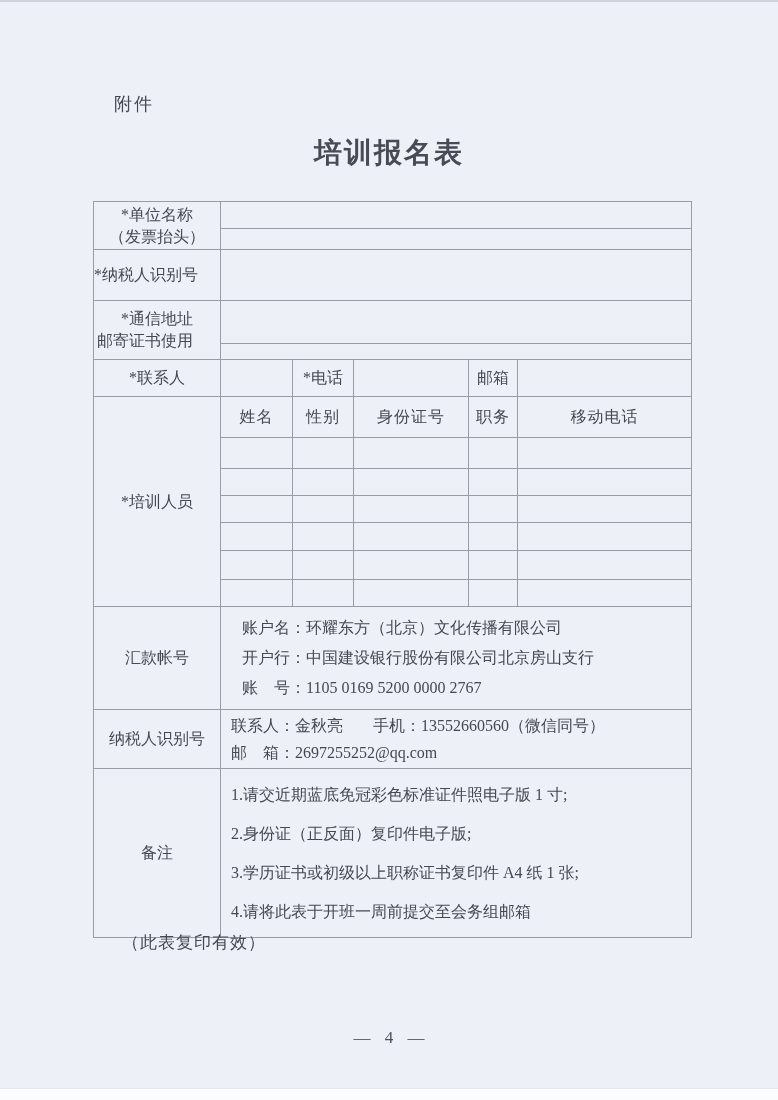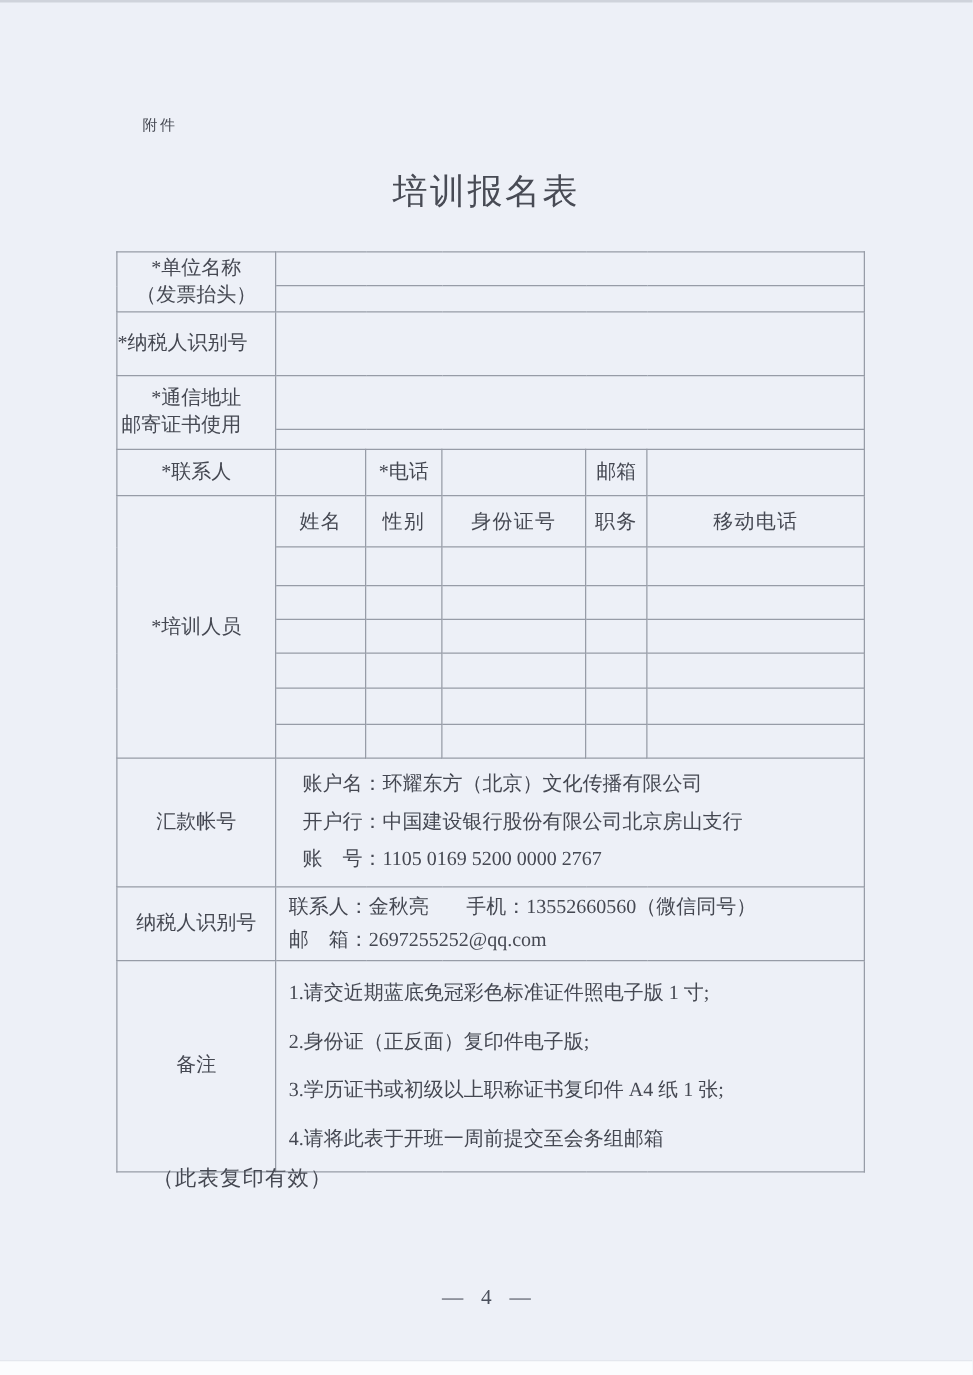--- a/index.html
+++ b/index.html
@@ -15,25 +15,25 @@
   .scan-edge-top {
     position: absolute; top: 0; left: 0; width: 778px; height: 2px;
     background: #cfd3db;
   }
   .scan-edge-bottom {
     position: absolute; left: 0; bottom: 0; width: 778px; height: 12px;
     background: #fbfcfe; border-top: 1px solid #e4e7ee;
   }
   .attachment {
     position: absolute; left: 114px; top: 92px;
-    font-size: 12px; letter-spacing: 2px;
+    font-size: 18px; letter-spacing: 2px;
   }
   .form-title {
     position: absolute; left: 0; top: 134px; width: 778px;
-    text-align: center; font-size: 28px; font-weight: normal;
+    text-align: center; font-size: 28px; font-weight: bold;
     letter-spacing: 2px; color: #484b55;
   }
   table.reg-table {
     position: absolute; left: 93px; top: 201px;
     width: 598px; border-collapse: collapse; table-layout: fixed;
   }
   .reg-table td {
     border: 1px solid #979ca7;
     font-size: 16px; padding: 0;
     vertical-align: middle;

